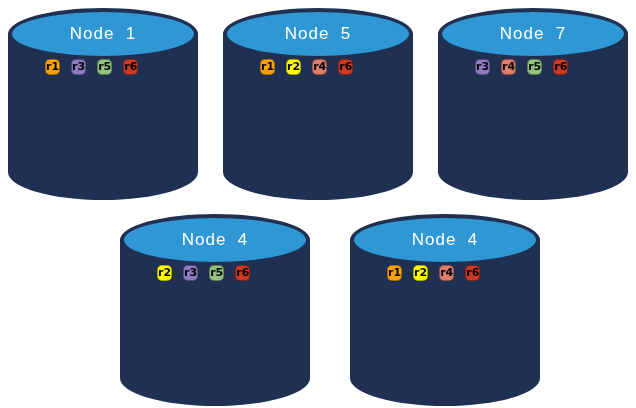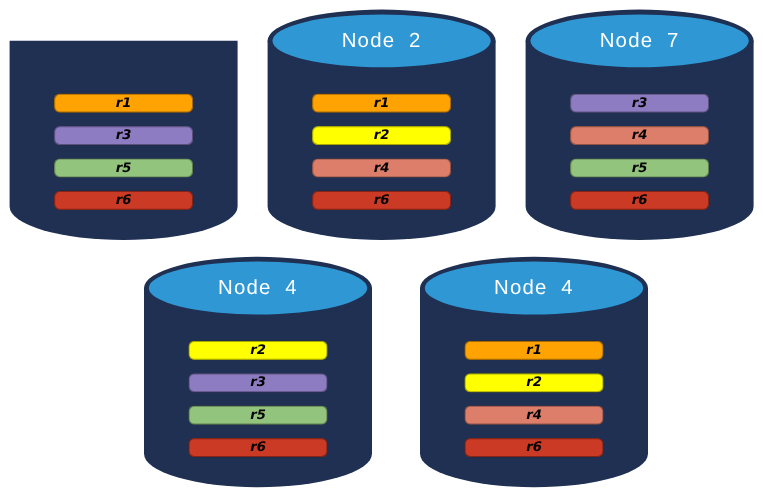--- a/index.html
+++ b/index.html
@@ -61,28 +61,27 @@
   .node-title {
     color: var(--title_text, #fff);
     font-size: 17px;
     font-weight: 400;
     letter-spacing: 1px;
     white-space: pre;
     text-align: center;
   }
   .bars {
     position: absolute;
-    top: 70px;
+    top: 51px;
     left: 50%;
     transform: translateX(-50%);
     width: 116px;
     display: flex;
-    flex-direction: column;
+    flex-direction: row;
     gap: 11px;
-    font-style: italic;
   }
   .bar {
     height: 14px;
     line-height: 14px;
     border-radius: 5px;
     border: 1px solid rgba(0, 0, 0, 0.35);
     box-sizing: content-box;
     text-align: center;
     font-family: "DejaVu Sans", "Liberation Sans", sans-serif;
     font-size: 11px;
@@ -90,32 +89,35 @@
     color: var(--bar_text, #000);
   }
 </style>
 </head>
 <body>
 
 <div class="canvas">
   <div class="row row-top" id="row-top">
   <div class="cylinder">
     <div class="cyl-body"></div>
+    <div class="cyl-top">
+      <span class="node-title">Node  1</span>
+    </div>
     <div class="bars">
           <div class="bar" style="background: rgb(255, 163, 3);">r1</div>
           <div class="bar" style="background: rgb(142, 124, 195);">r3</div>
           <div class="bar" style="background: rgb(147, 196, 125);">r5</div>
           <div class="bar" style="background: rgb(203, 58, 37);">r6</div>
         </div>
   </div>
 
   <div class="cylinder">
     <div class="cyl-body"></div>
     <div class="cyl-top">
-      <span class="node-title">Node  2</span>
+      <span class="node-title">Node  5</span>
     </div>
     <div class="bars">
           <div class="bar" style="background: rgb(255, 163, 3);">r1</div>
           <div class="bar" style="background: rgb(255, 255, 0);">r2</div>
           <div class="bar" style="background: rgb(221, 126, 107);">r4</div>
           <div class="bar" style="background: rgb(203, 58, 37);">r6</div>
         </div>
   </div>
 
   <div class="cylinder">

